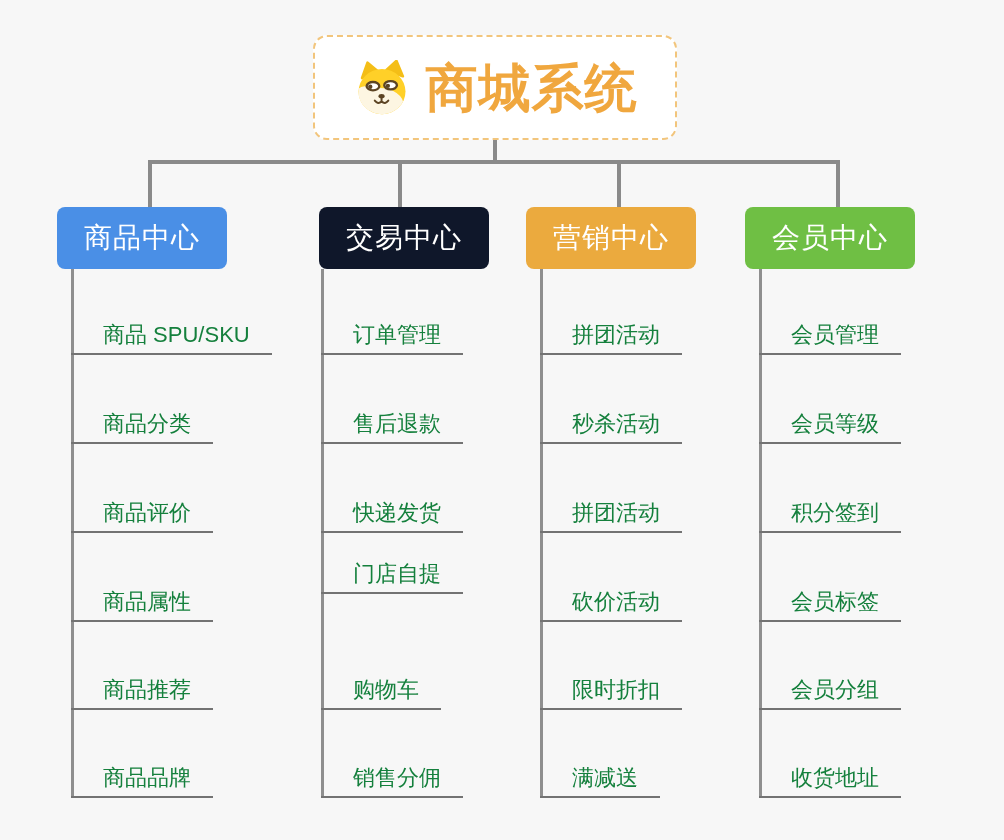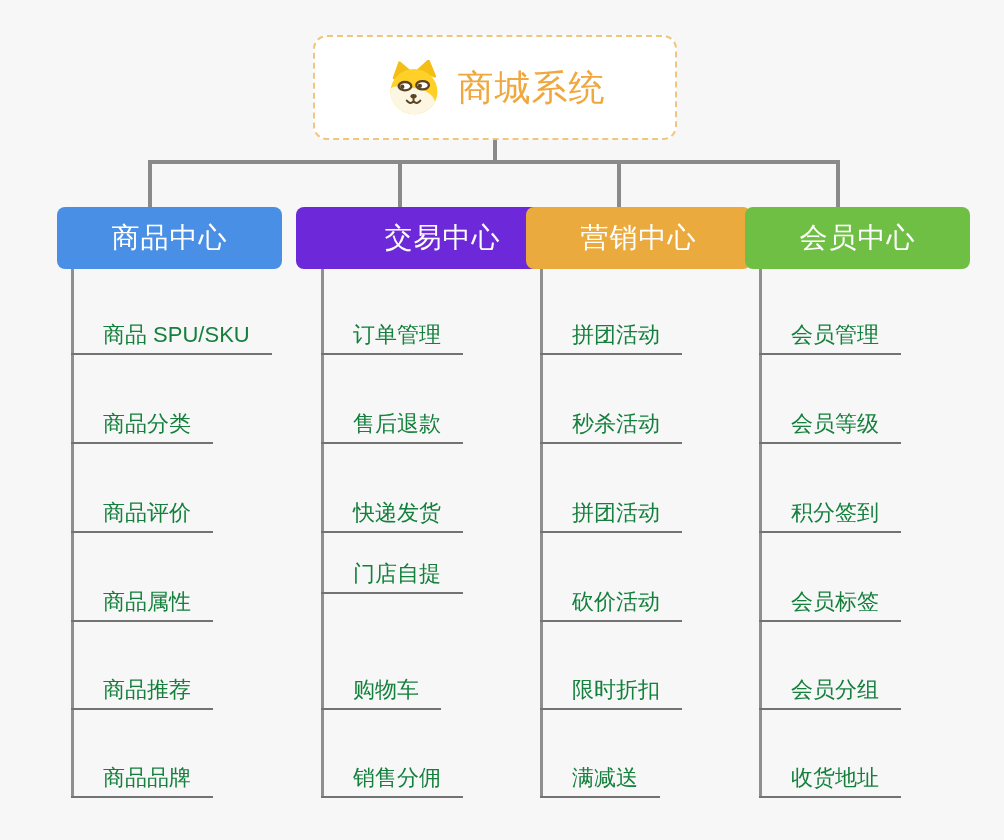--- a/index.html
+++ b/index.html
@@ -39,32 +39,32 @@
     box-sizing: border-box;
     background: #ffffff;
     border: 2px dashed #f2c57c;
     border-radius: 14px;
     display: flex;
     align-items: center;
     justify-content: center;
     gap: 15px;
   }
   .root-title {
-    font-size: 36px;
-    font-weight: 400;
+    font-size: 52px;
+    font-weight: 700;
     color: #f0a73e;
     letter-spacing: 1px;
     line-height: 1;
   }
   .dog-icon { display: inline-flex; }
   
   .branch-box {
     position: absolute;
     top: 207px;
-    width: 225px;
+    width: 170px;
     height: 62px;
     border-radius: 8px;
     display: flex;
     align-items: center;
     justify-content: center;
     color: #ffffff;
     font-size: 28px;
     letter-spacing: 1px;
   }
   
@@ -120,21 +120,21 @@
     <span>商品中心</span>
   </div>
   <div class="leaf" style="left:71px;top:317px"><span>商品 SPU/SKU</span></div>
   <div class="leaf" style="left:71px;top:406px"><span>商品分类</span></div>
   <div class="leaf" style="left:71px;top:495px"><span>商品评价</span></div>
   <div class="leaf" style="left:71px;top:584px"><span>商品属性</span></div>
   <div class="leaf" style="left:71px;top:672px"><span>商品推荐</span></div>
   <div class="leaf" style="left:71px;top:760px"><span>商品品牌</span></div>
 
   <div class="trunk" style="left:321px"></div>
-  <div class="branch-box" style="left: 296px; background: #6d28d9; padding-left: 34px;">
+  <div class="branch-box" style="left: 319px; background: #0f172a;">
     <span>交易中心</span>
   </div>
   <div class="leaf" style="left:321px;top:317px"><span>订单管理</span></div>
   <div class="leaf" style="left:321px;top:406px"><span>售后退款</span></div>
   <div class="leaf" style="left:321px;top:495px"><span>快递发货</span></div>
   <div class="leaf" style="left:321px;top:556px"><span>门店自提</span></div>
   <div class="leaf" style="left:321px;top:672px"><span>购物车</span></div>
   <div class="leaf" style="left:321px;top:760px"><span>销售分佣</span></div>
 
   <div class="trunk" style="left:540px"></div>

